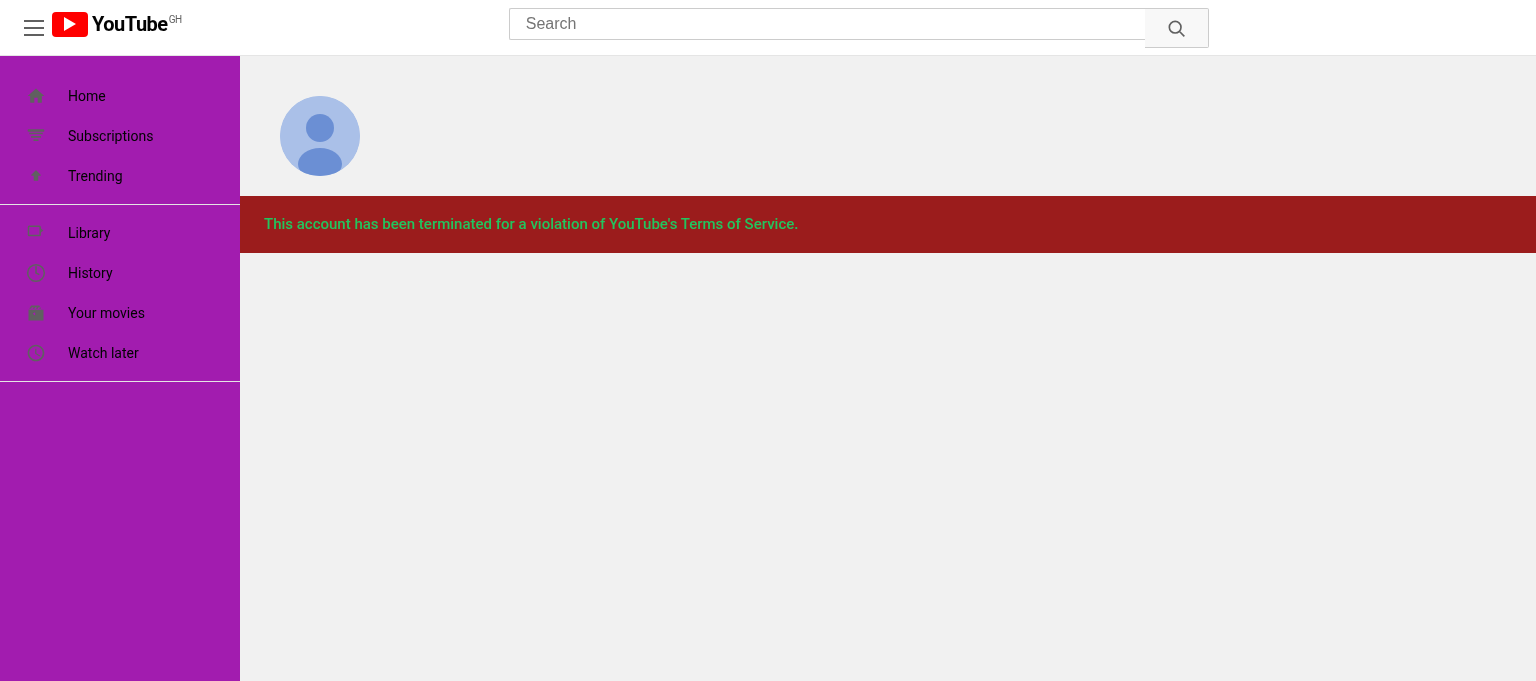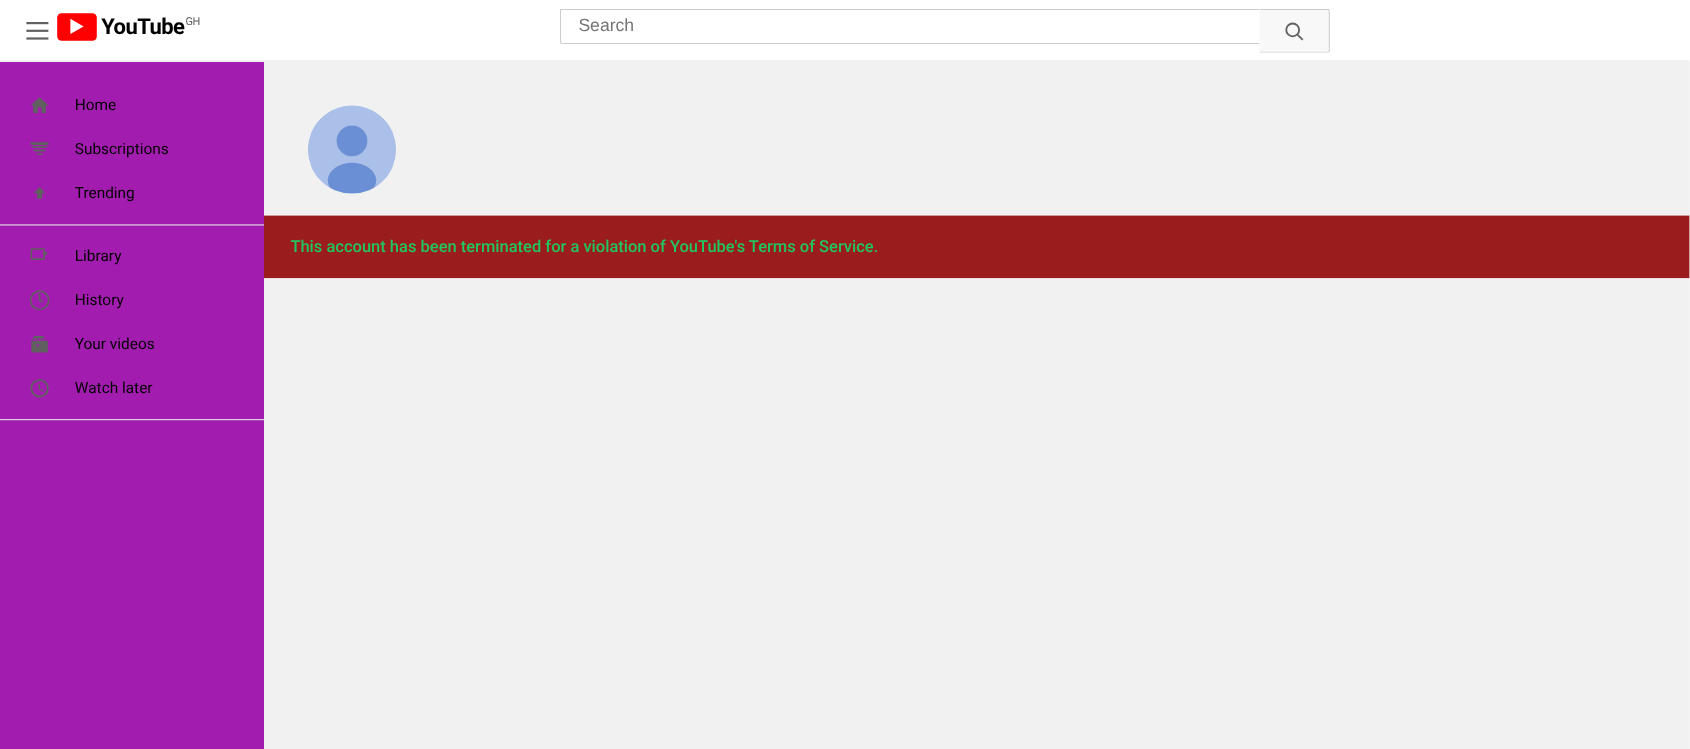--- a/index.html
+++ b/index.html
@@ -202,21 +202,21 @@
           </svg>
       </div>
       <span class="sidebar-label">History</span>
     </div>
     <div class="sidebar-item">
       <div class="sidebar-icon">
         <svg width="20" height="20" viewBox="0 0 24 24" fill="#606060">
             <path d="M18 3H6L4 7h2l1-2h2l-1 2h2l1-2h2l-1 2h2l1-2h2l-1 2h2l-2-4zM3 8v13h18V8H3zm8 7l-3-2 3-2v4z"></path>
           </svg>
       </div>
-      <span class="sidebar-label">Your videos</span>
+      <span class="sidebar-label">Your movies</span>
     </div>
     <div class="sidebar-item">
       <div class="sidebar-icon">
         <svg width="20" height="20" viewBox="0 0 24 24" fill="#606060">
             <path d="M12 2C6.48 2 2 6.48 2 12s4.48 10 10 10 10-4.48 10-10S17.52 2 12 2zm0 18c-4.41 0-8-3.59-8-8s3.59-8 8-8 8 3.59 8 8-3.59 8-8 8zm.5-13H11v6l5.25 3.15.75-1.23-4.5-2.67V7z"></path>
           </svg>
       </div>
       <span class="sidebar-label">Watch later</span>
     </div>
   </div>

